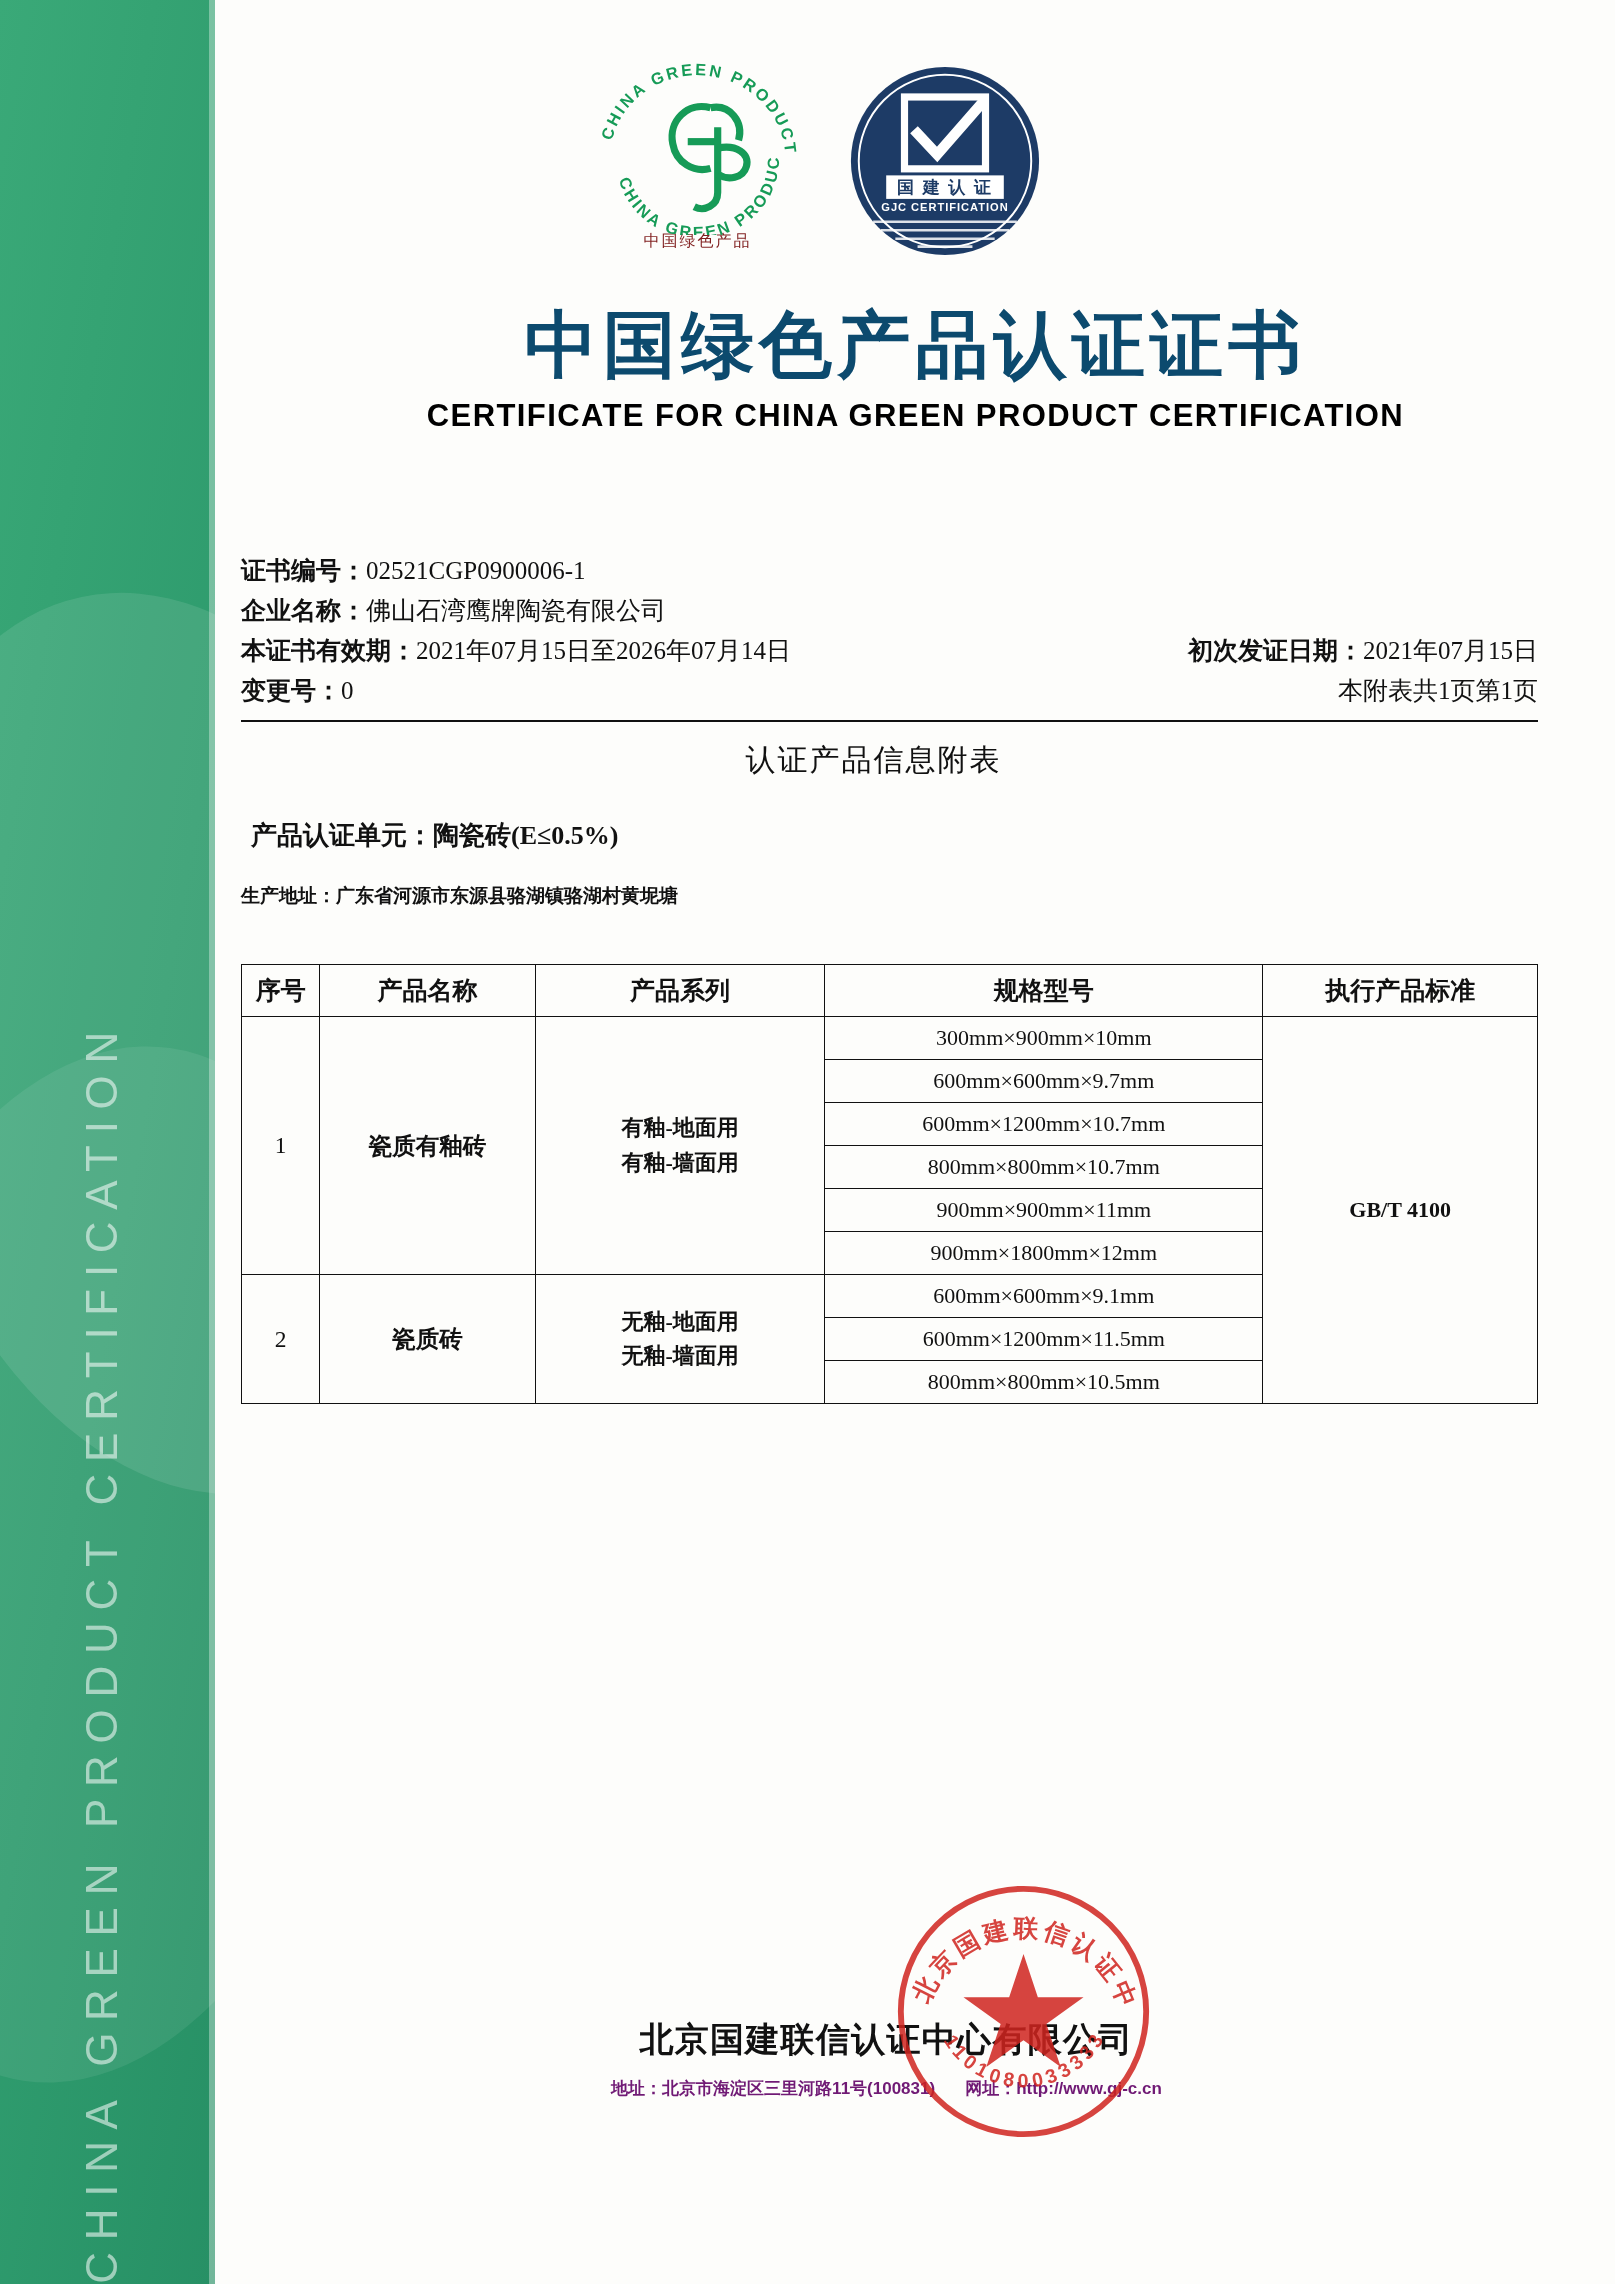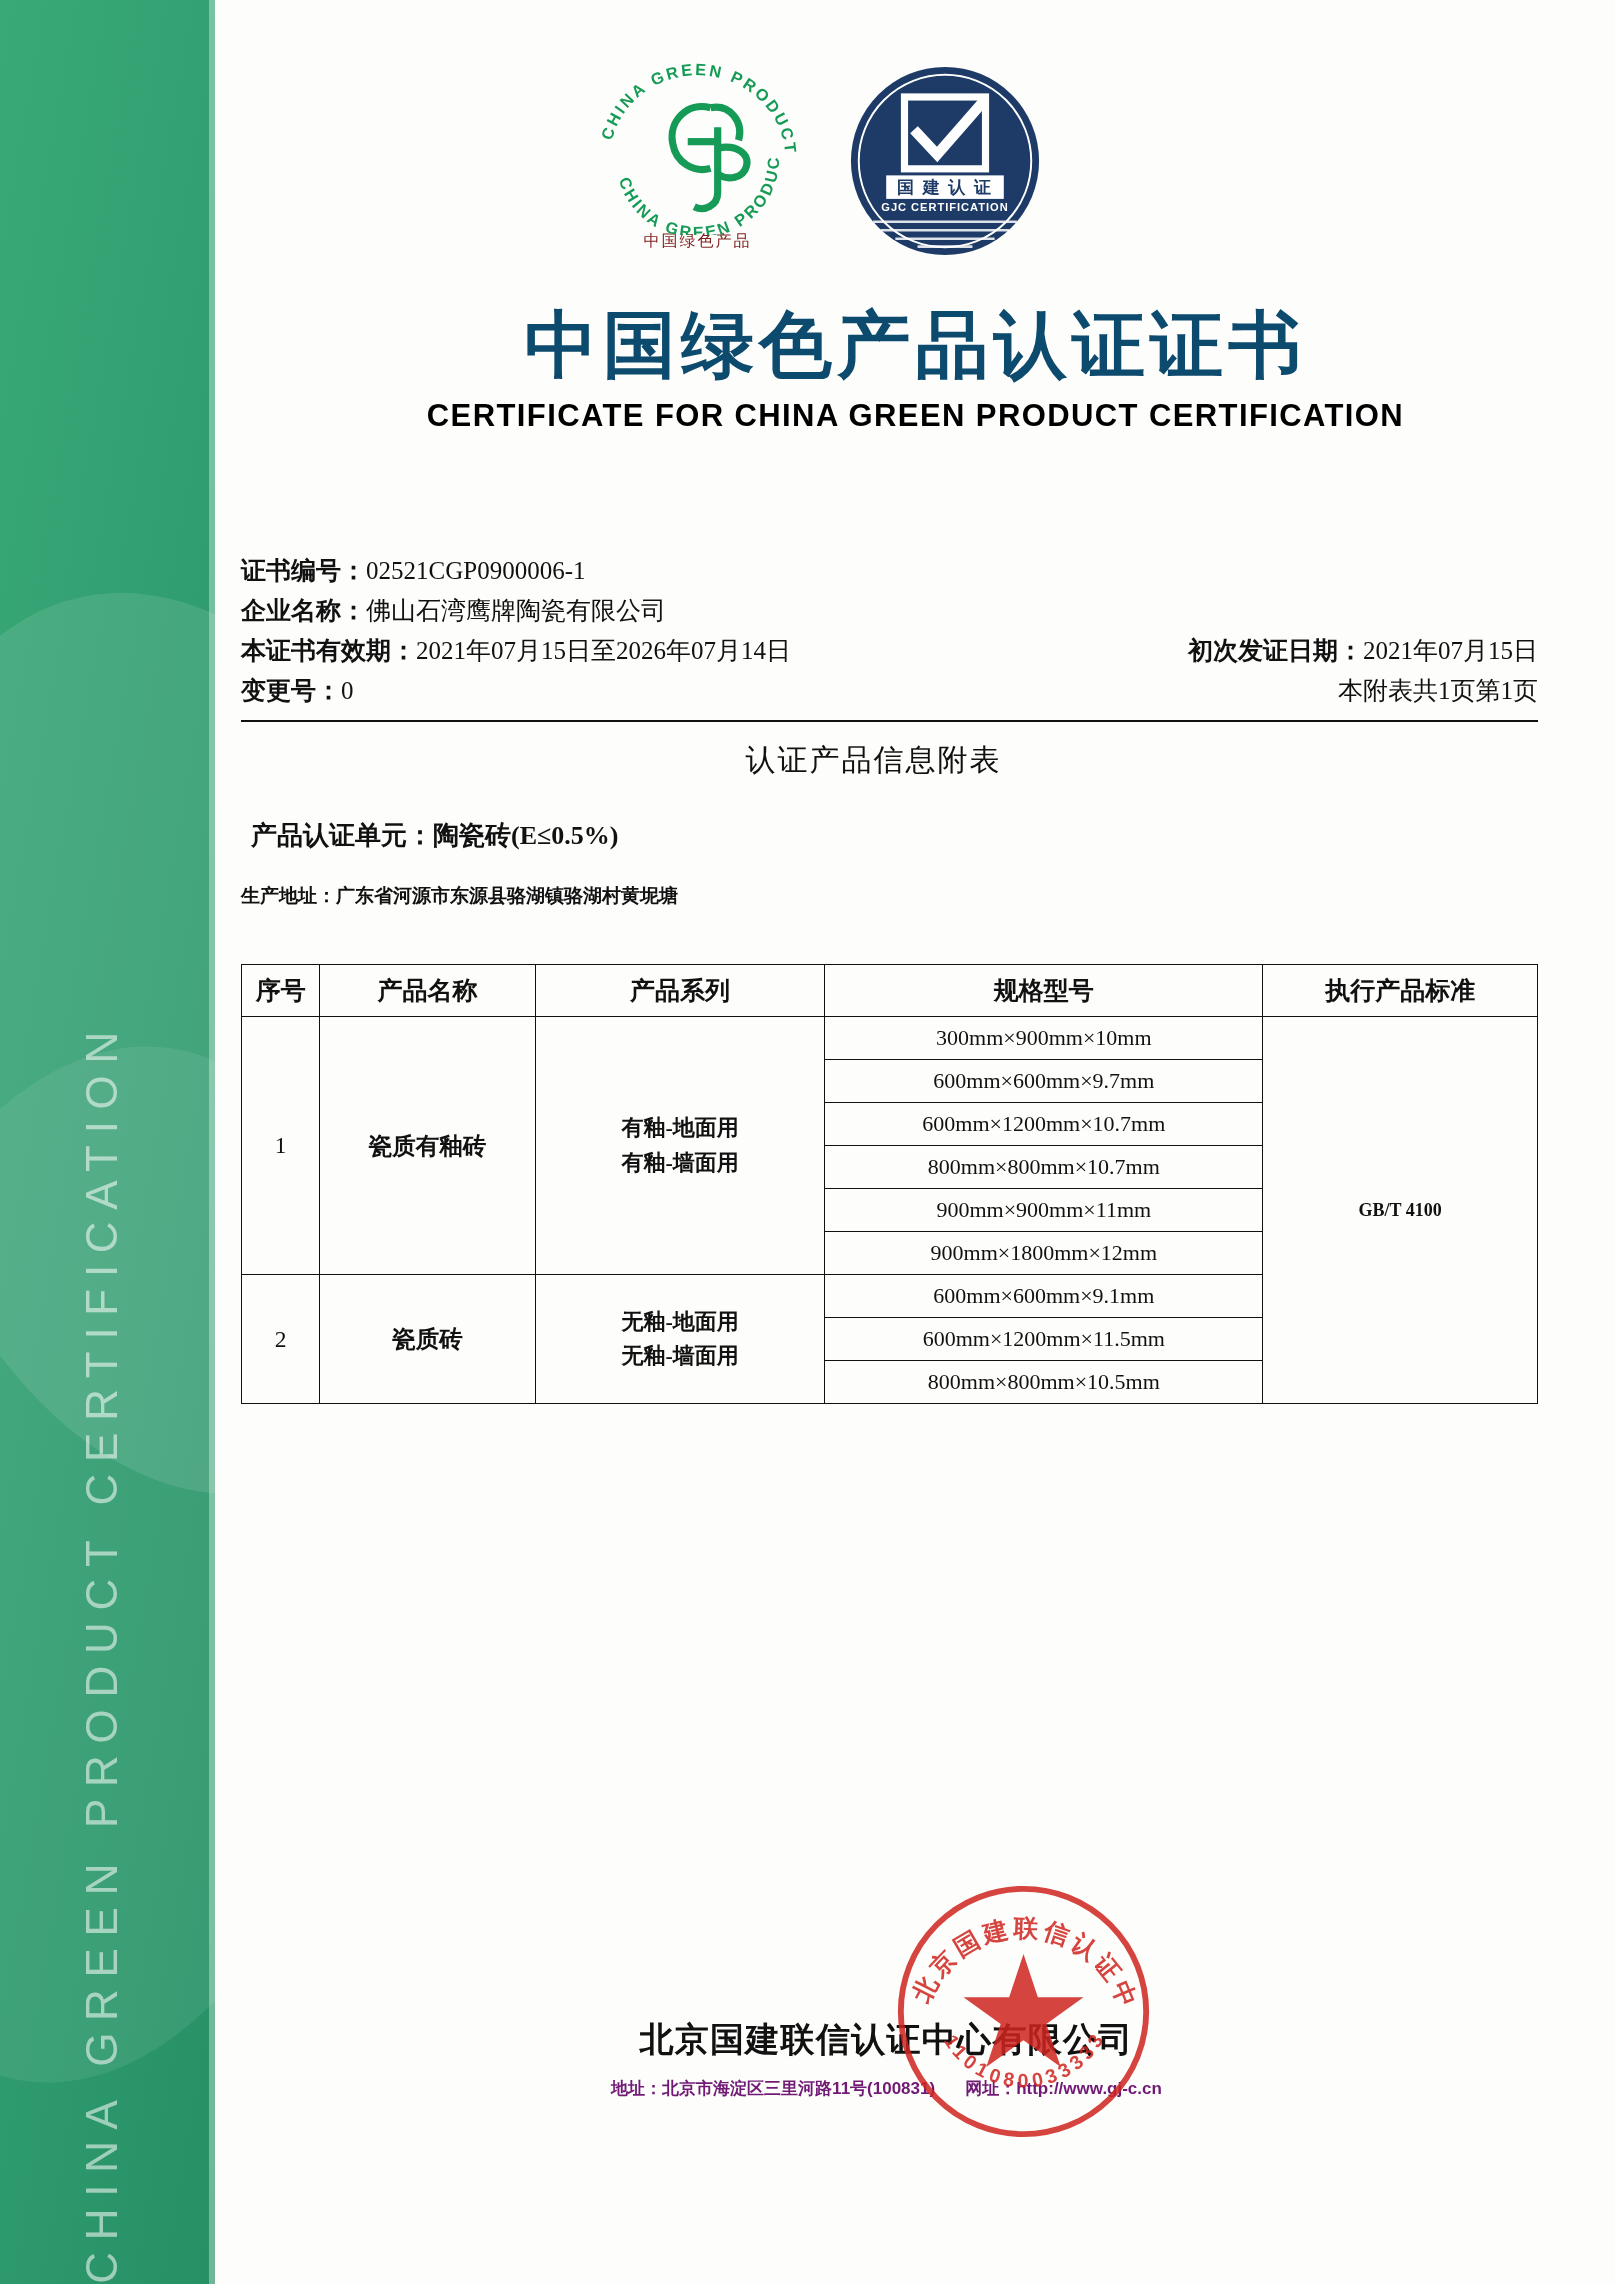--- a/index.html
+++ b/index.html
@@ -243,21 +243,21 @@
     font-weight: bold;
     font-size: 25px;
   }
   table.cert td {
     height: 42px;
   }
   td.seq { width: 68px; font-size: 23.5px; }
   td.pname { width: 189px; font-weight: bold; font-size: 23.5px; }
   td.pseries { width: 254px; font-weight: bold; font-size: 22px; line-height: 1.55; }
   td.spec { width: 385px; font-size: 22px; }
-  td.std { width: 241px; font-weight: bold; font-size: 18px; }
+  td.std { width: 241px; font-weight: bold; font-size: 22px; }
   th.c-seq { width: 68px; }
   th.c-name { width: 189px; }
   th.c-series { width: 254px; }
   th.c-spec { width: 385px; }
   th.c-std { width: 241px; }
 
   
   .footer {
     position: absolute;
     left: 0;

